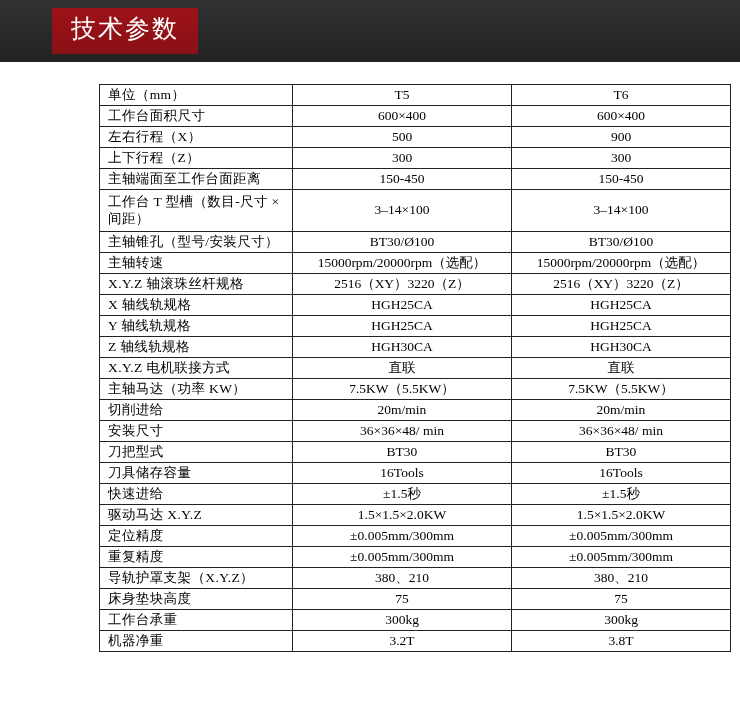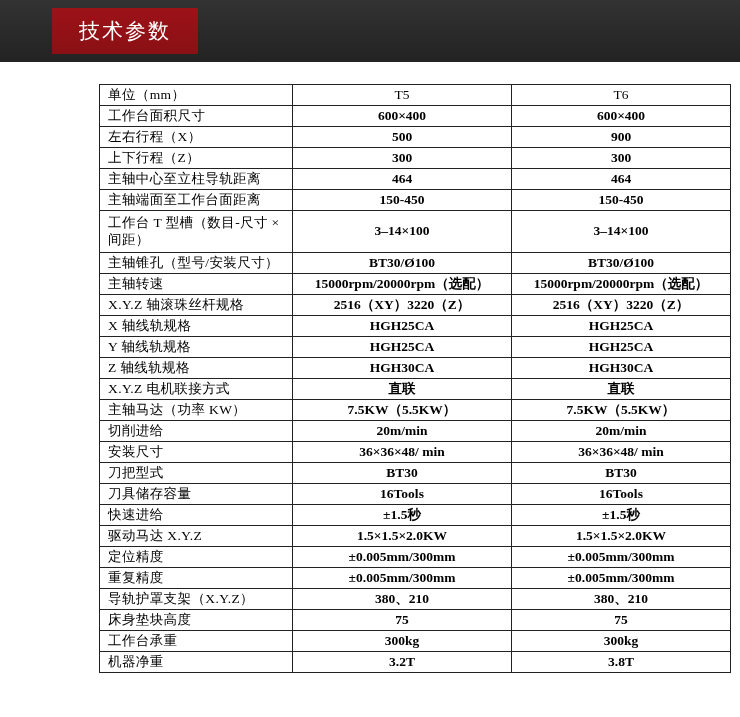--- a/index.html
+++ b/index.html
@@ -39,23 +39,23 @@
   }
   .header-title {
     position: absolute;
     left: 52px;
     top: 8px;
     width: 146px;
     height: 46px;
     line-height: 46px;
     text-align: center;
     color: #ffffff;
-    font-size: 21px;
+    font-size: 25px;
     letter-spacing: 2px;
-    font-family: Liberation Serif, serif;
+    font-family: Liberation Mono, monospace;
     font-weight: normal;
   }
   
   .table-wrap {
     position: absolute;
     left: 55px;
     top: 84px;
     width: 631px;
   }
   table.spec {
@@ -79,21 +79,20 @@
     font-weight: normal;
     line-height: 1.25;
   }
   table.spec th.label, table.spec td.label {
     text-align: left;
     padding-left: 8px;
     letter-spacing: 0.4px;
   }
   table.spec td.val {
     text-align: center;
-    font-weight: bold;
   }
   table.spec tr.tall th, table.spec tr.tall td {
     height: 42px;
     vertical-align: middle;
   }
 </style>
 </head>
 <body>
 
 <div class="page">
@@ -128,25 +127,20 @@
             <th class="label">左右行程（X）</th>
             <td class="val">500</td>
             <td class="val">900</td>
           </tr>
           <tr>
             <th class="label">上下行程（Z）</th>
             <td class="val">300</td>
             <td class="val">300</td>
           </tr>
           <tr>
-            <th class="label">主轴中心至立柱导轨距离</th>
-            <td class="val">464</td>
-            <td class="val">464</td>
-          </tr>
-          <tr>
             <th class="label">主轴端面至工作台面距离</th>
             <td class="val">150-450</td>
             <td class="val">150-450</td>
           </tr>
           <tr class="tall">
             <th class="label">工作台 T 型槽（数目-尺寸 × 间距）</th>
             <td class="val">3–14×100</td>
             <td class="val">3–14×100</td>
           </tr>
           <tr>

